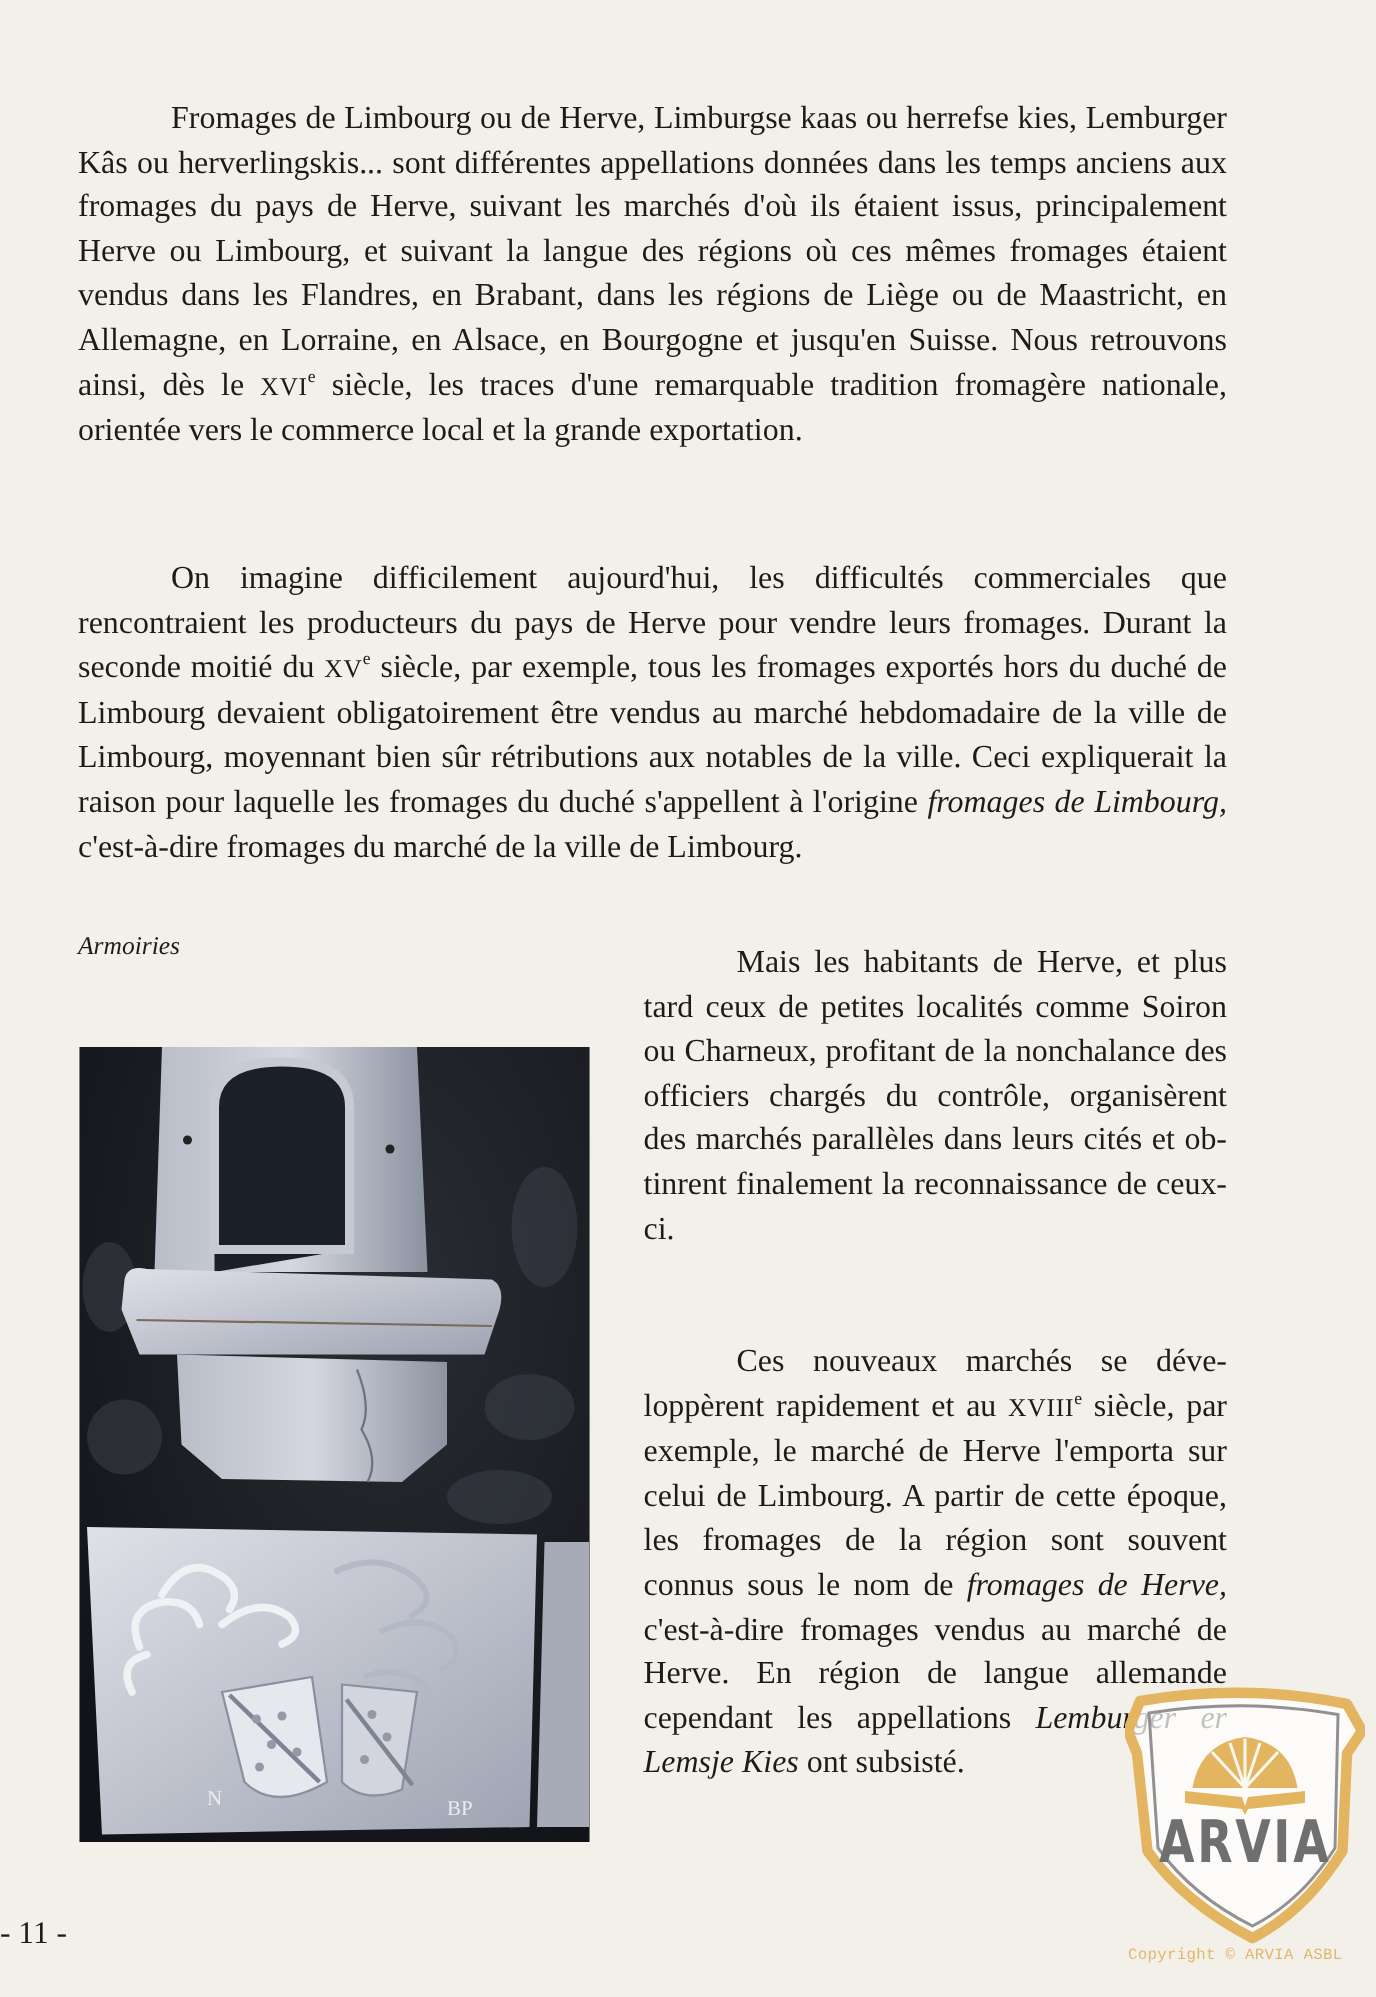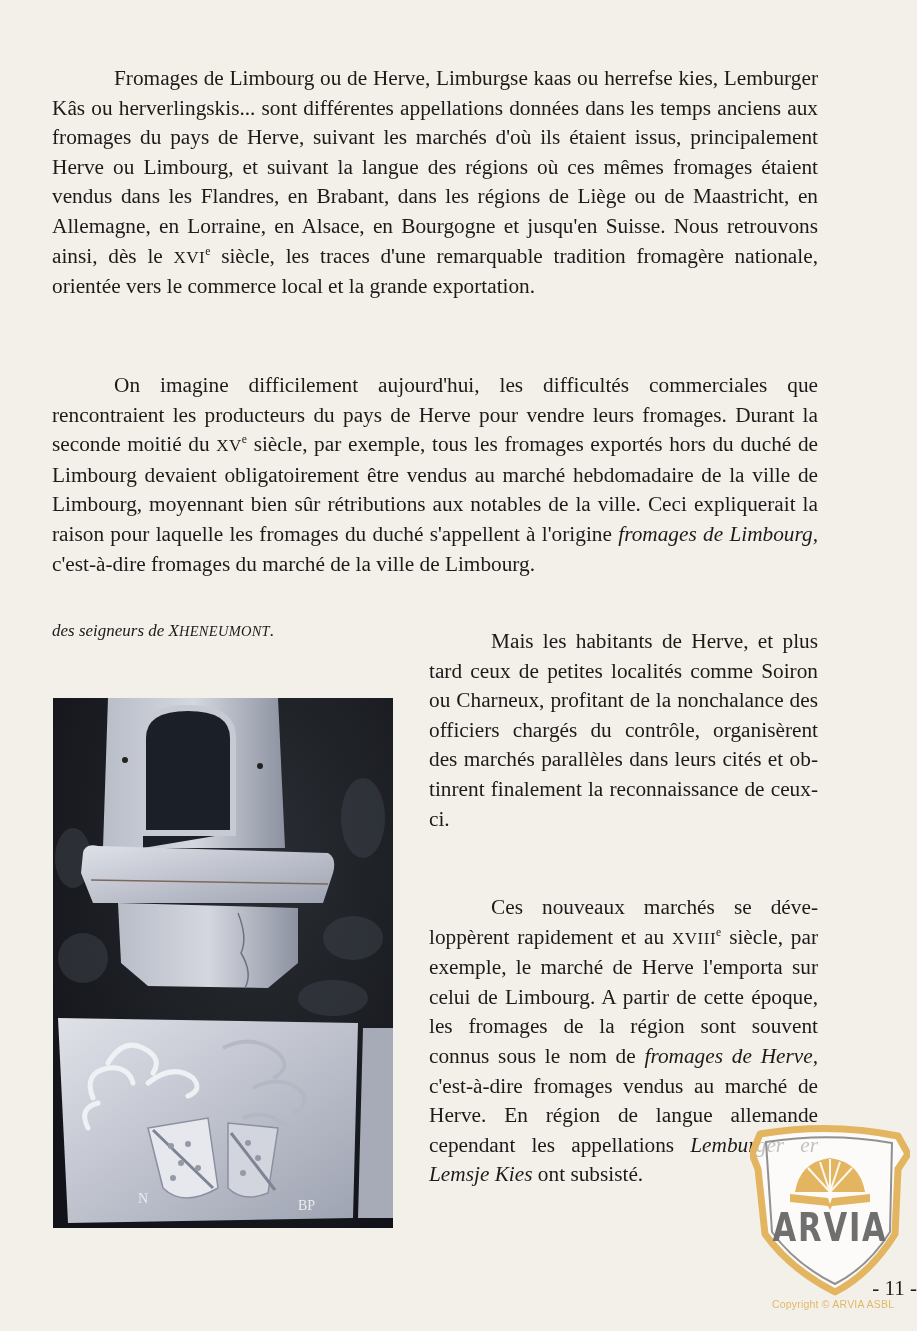--- a/index.html
+++ b/index.html
@@ -35,42 +35,41 @@
   .caption .sc { font-size: 0.85em; font-style: italic; letter-spacing: 0.3px; }
 
   .photo {
     position: absolute; left: 53px; top: 698px; width: 340px; height: 530px;
     background: #1a1e27; overflow: hidden;
   }
   .photo svg { display: block; }
 
   .page-number {
     position: absolute; left: 0; width: 917px; top: 1276px;
-    text-align: right; font-size: 21px;
+    text-align: left; font-size: 21px;
   }
 
   .watermark {
     position: absolute; left: 750px; top: 1124px; width: 160px; height: 175px; font-weight: bold;
   }
   .copyright {
     position: absolute; left: 752px; top: 1298px;
-    font-family: Liberation Sans, sans-serif; font-size: 10.5px; color: #e0b86a;
+    font-family: Liberation Mono, monospace; font-size: 10.5px; color: #e0b86a;
     letter-spacing: 0.2px;
-    margin-left: 20px;
   }
 </style>
 </head>
 <body>
 
 <p class="para p1"><span class="indent"></span><span>Fromages de Limbourg ou de Herve, Limburgse kaas ou herrefse kies, Lemburger Kâs ou herverlingskis... sont différentes appellations données dans les temps anciens aux fromages du pays de Herve, suivant les marchés d'où ils étaient issus, principalement Herve ou Limbourg, et suivant la langue des régions où ces mêmes fromages étaient vendus dans les Flandres, en Brabant, dans les régions de Liège ou de Maastricht, en Allemagne, en Lorraine, en Alsace, en Bourgogne et jusqu'en Suisse. Nous retrouvons ainsi, dès le </span><span class="sc">XVI</span><sup class="e">e</sup><span> siècle, les traces d'une remarquable tradition fromagère nationale, orientée vers le commerce local et la grande exportation.</span></p>
 
 <p class="para p2"><span class="indent"></span><span>On imagine difficilement aujourd'hui, les difficultés commerciales que rencontraient les producteurs du pays de Herve pour vendre leurs fromages. Durant la seconde moitié du </span><span class="sc">XV</span><sup class="e">e</sup><span> siècle, par exemple, tous les fromages exportés hors du duché de Limbourg devaient obligatoirement être vendus au marché hebdomadaire de la ville de Limbourg, moyennant bien sûr rétributions aux notables de la ville. Ceci expliquerait la raison pour laquelle les fromages du duché s'appellent à l'origine </span><i>fromages de Limbourg,</i><span> c'est-à-dire fromages du marché de la ville de Limbourg.</span></p>
 
 <div class="caption">
-  <div><span>des seigneurs de X</span><span class="sc">HENEUMONT</span><span>.</span></div>
+  <div>Armoiries</div>
 </div>
 
 <div class="photo">
   <svg width="340" height="530" viewBox="0 0 340 530">
     <defs>
       <linearGradient id="stone" x1="0" y1="0" x2="1" y2="1">
         <stop offset="0" stop-color="#dfe1e8"></stop>
         <stop offset="1" stop-color="#9ea3b2"></stop>
       </linearGradient>
       <linearGradient id="stone2" x1="0" y1="0" x2="1" y2="0">

